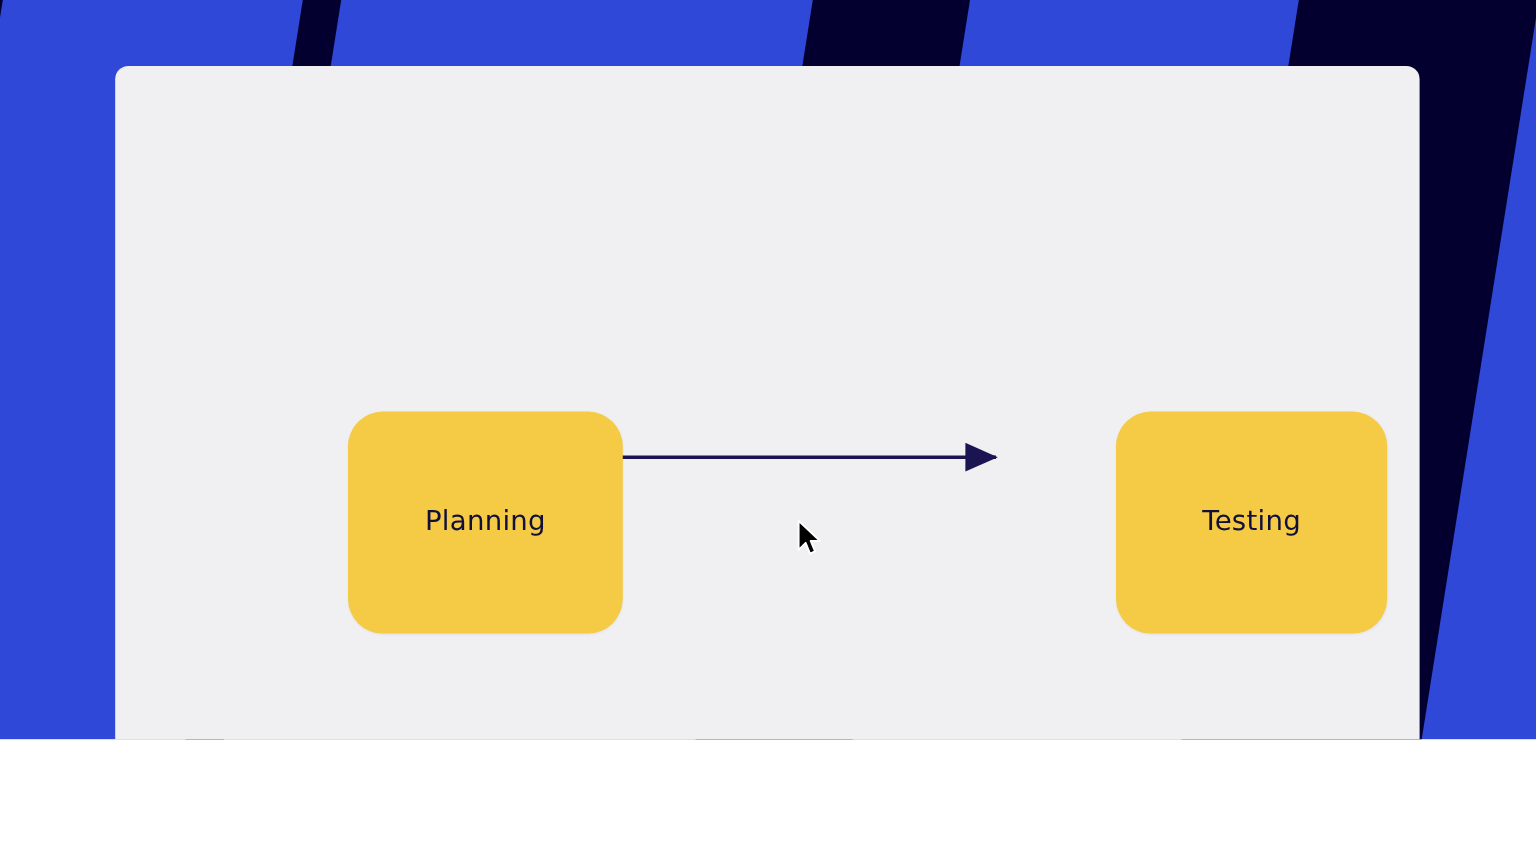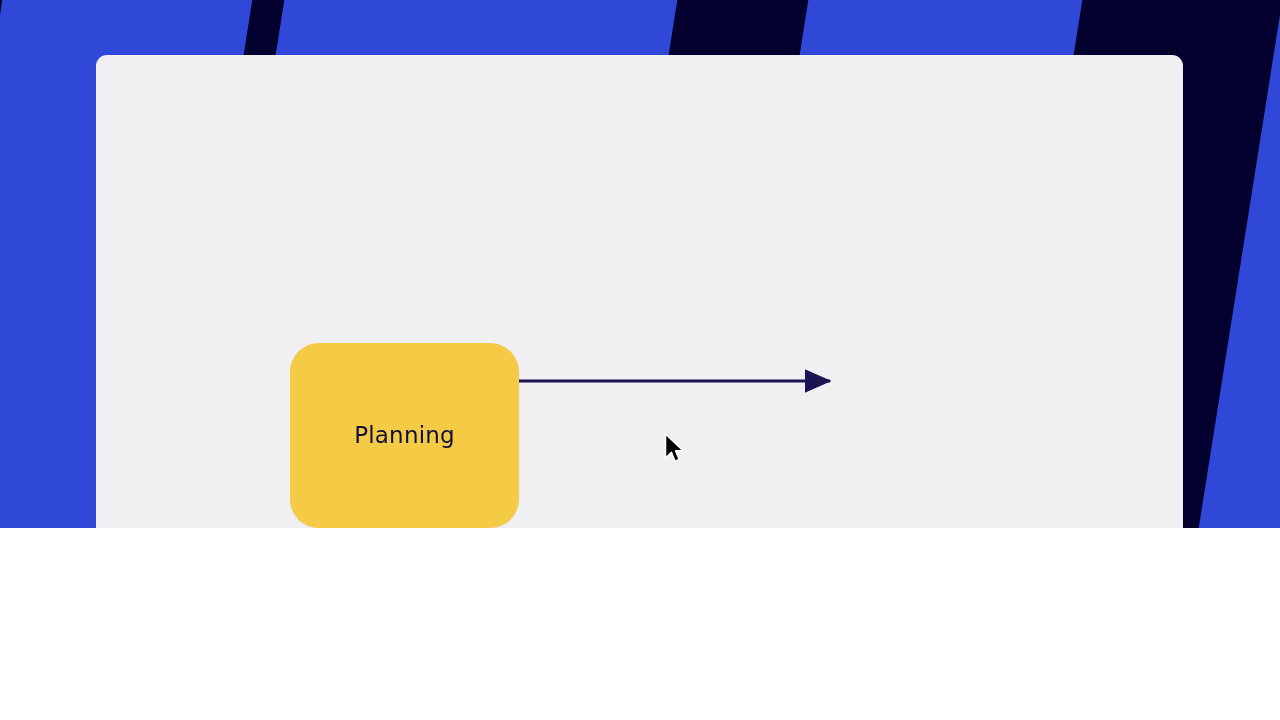--- a/index.html
+++ b/index.html
@@ -7,21 +7,21 @@
     padding: 0;
     width: 1280px;
     height: 720px;
     overflow: hidden;
     font-family: "DejaVu Sans", "Liberation Sans", sans-serif;
   }
 
   #root {
     position: relative;
     width: 1280px;
-    height: 528px;
+    height: 616px;
     background: #2f48d8;
     overflow: hidden;
   }
 
   
   .stripes {
     position: absolute;
     inset: 0;
     overflow: hidden;
   }
@@ -113,20 +113,23 @@
           <path d="M0,0 L9,4 L0,8 z" fill="#1a1452"></path>
         </marker>
       </defs>
       <line x1="327" y1="326" x2="734" y2="326" stroke="#1a1452" stroke-width="3" marker-end="url(#arrowhead)"></line>
     </svg>
 
     <div class="node" id="node-planning">
       <span class="node-label">Planning</span>
     </div>
 
+    <div class="node" id="node-testing">
+      <span class="node-label">Testing</span>
+    </div>
 
   </div>
 
   <div class="cursor">
     <svg width="26" height="38" viewBox="0 0 26 38">
       <path d="M5.5 4.0 L5.5 28.2 L11.4 22.4 L15.0 31.3 L19.2 29.5 L15.6 20.8 L23.4 20.8 Z" fill="#000000" stroke="#ffffff" stroke-width="1.6" stroke-linejoin="round"></path>
     </svg>
   </div>
 
 </div>

